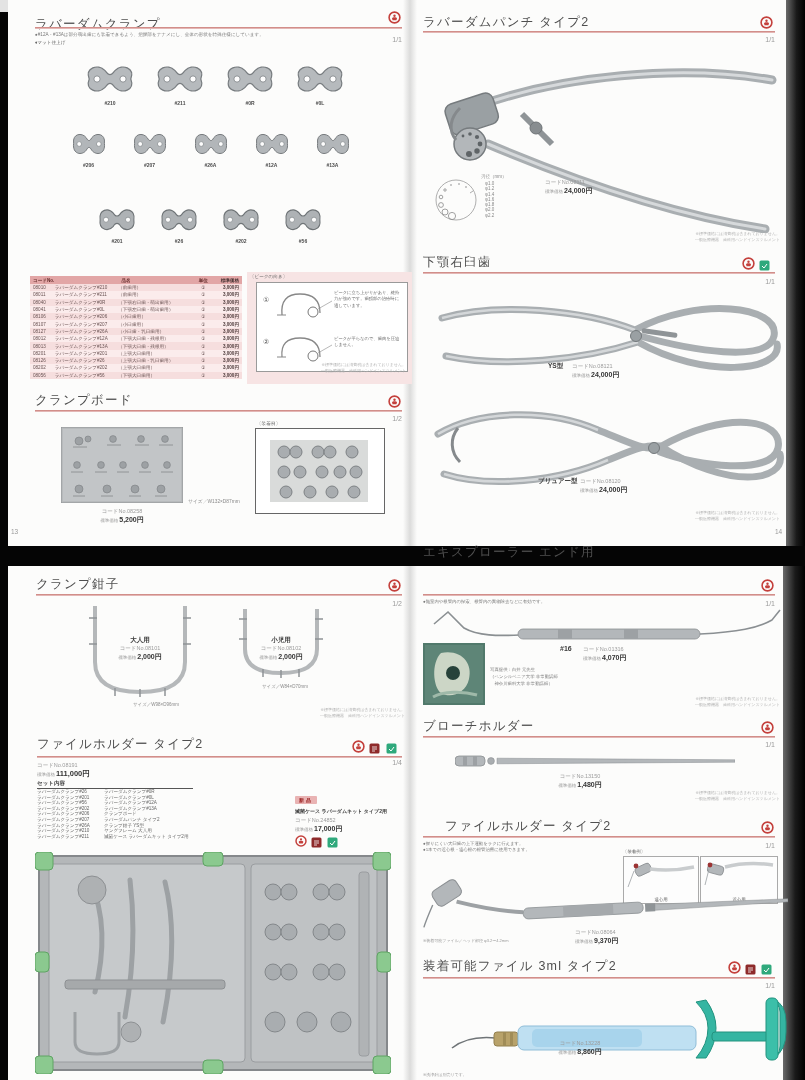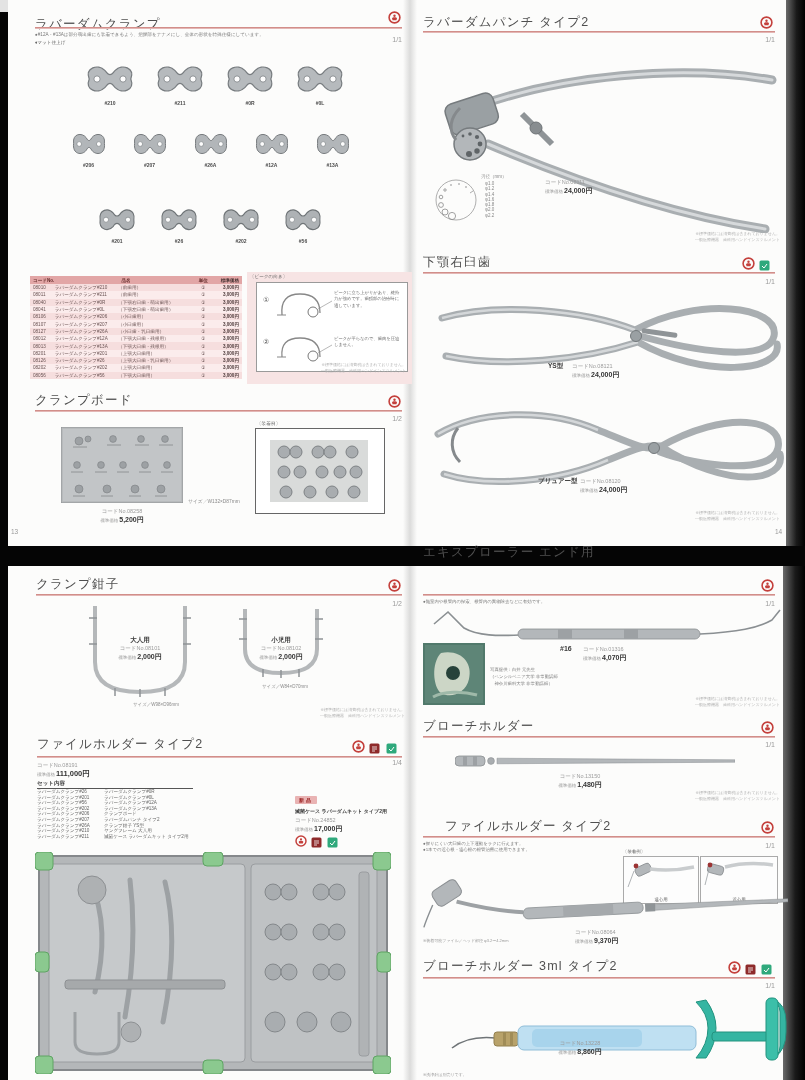--- a/index.html
+++ b/index.html
@@ -808,21 +808,21 @@
       <polygon points="232,41 365,42.5 365,45.5 232,47" fill="#b3b7ba" stroke="#8b8f92" stroke-width="0.5"></polygon>
     </g>
   </svg>
 </span>
 <div class="ab" style="left:423px;top:938px;font-size:4px;color:#9a9a9a;white-space:nowrap;">※装着可能ファイル／ヘッド部径 φ3.2〜4.2mm</div>
 <div class="ab code" style="left:575px;top:929px;">コードNo.08064</div>
 <div class="ab price" style="left:575px;top:936px;">
   <span class="pp">標準価格</span><span>9,370円</span>
 </div>
 
-<div class="ab sec-title" style="left:423px;top:958px;">ブローチホルダー 3ml タイプ2</div>
+<div class="ab sec-title" style="left:423px;top:958px;">装着可能ファイル 3ml タイプ2</div>
 <span class="ab icon" style="left:728px;top:960px;">
   <svg width="13" height="13" viewBox="0 0 13 13">
       <circle cx="6.5" cy="6.5" r="5.4" fill="none" stroke="#c4403c" stroke-width="1.6"></circle>
       <circle cx="6.5" cy="4.7" r="1.2" fill="#c4403c"></circle>
       <path d="M4 7.6 C4 5.7 9 5.7 9 7.6 L8.4 9.2 L4.6 9.2 Z" fill="#c4403c"></path>
     </svg>
 </span>
 <span class="ab icon" style="left:745px;top:961px;">
   <svg width="11" height="11">
       <rect x="0.5" y="0.5" width="10" height="10" rx="1.5" fill="#8e2a2a"></rect>

